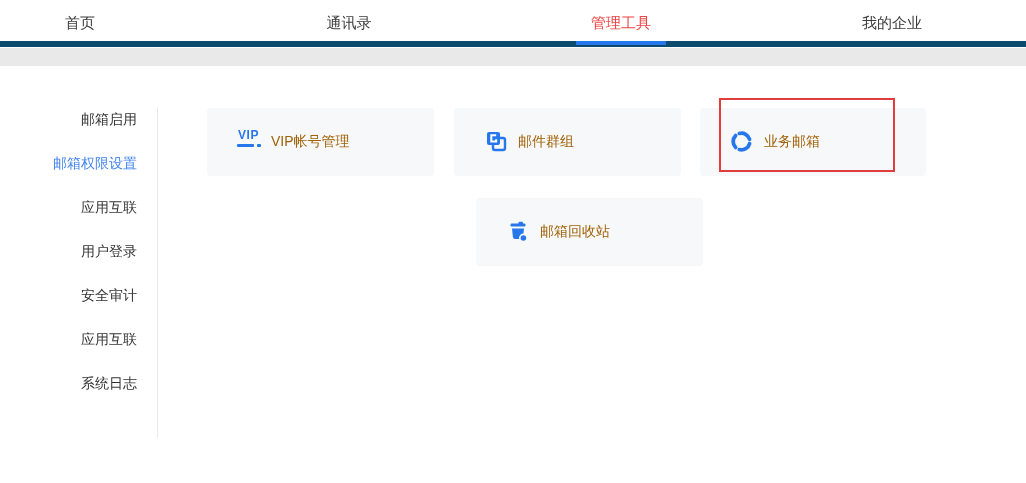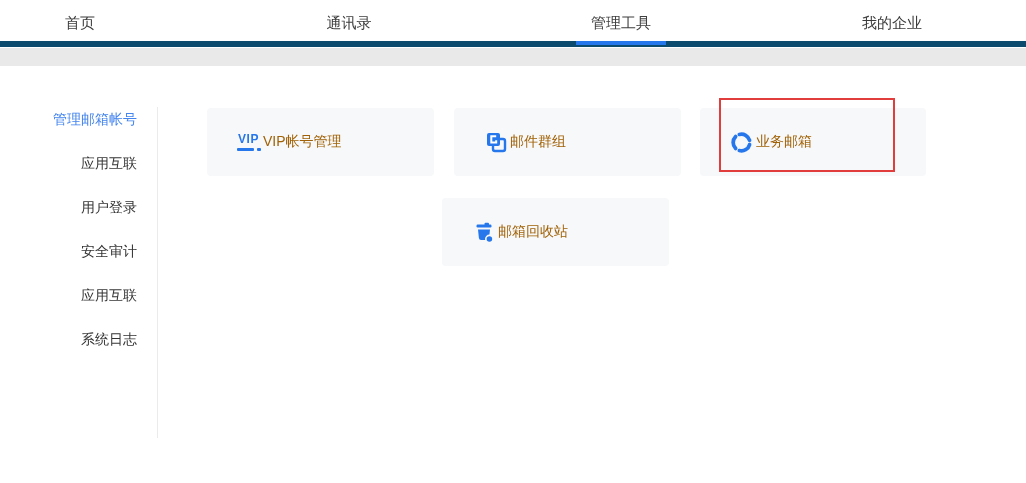--- a/index.html
+++ b/index.html
@@ -2,39 +2,39 @@
 <html><head>
 <meta charset="utf-8">
 <style>
   * { margin:0; padding:0; box-sizing:border-box; }
   body { background:#fff; font-family:"Liberation Sans","DejaVu Sans",sans-serif; }
   .page { position:relative; width:1026px; height:483px; background:#ffffff; overflow:hidden; }
 
   
   .topnav { position:absolute; top:0; left:0; width:1026px; height:47px; background:#fff; border-bottom:6px solid #0c4a6e; }
   .tab { position:absolute; top:0; height:46px; line-height:46px; transform:translateX(-50%); font-size:15px; color:#3c3c3c; cursor:pointer; white-space:nowrap; }
-  .tab.active { color:#404040; }
+  .tab.active { color:#ef4444; }
   .tab.active::after { content:""; position:absolute; left:50%; transform:translateX(-50%); bottom:1px; width:90px; height:4px; background:#2777ec; }
   .strip { position:absolute; top:48px; left:0; width:1026px; height:18px; background:#e9e9e9; }
 
   
   .sidebar { position:absolute; top:97px; left:0; width:137px; text-align:right; }
   .side-item { height:44px; line-height:44px; font-size:14px; color:#333; cursor:pointer; white-space:nowrap; }
   .side-item.active { color:#4384ee; }
   .v-divider { position:absolute; left:157px; top:107px; width:1px; height:331px; background:#ebebeb; }
 
   
   .card { position:absolute; width:227px; height:68px; background:#f7f8fa; border-radius:4px; display:flex; align-items:center; padding-left:28px; cursor:pointer; }
-  .card .icon { flex:0 0 auto; width:27px; height:27px; display:flex; flex-direction:column; align-items:center; justify-content:center; margin-right:1px; }
+  .card .icon { flex:0 0 auto; width:27px; height:27px; display:flex; flex-direction:column; align-items:center; justify-content:flex-start; margin-right:9px; }
   .card .label { font-size:14px; color:#a16207; white-space:nowrap; }
   .c1 { left:207px; top:108px; }
   .c2 { left:454px; top:108px; }
   .c3 { left:700px; top:108px; width:226px; }
   .c4 { left:207px; top:198px; }
-  .c5 { left:442px; top:198px; }
+  .c5 { left:476px; top:198px; }
 
   
   .vip-text { font-size:12px; font-weight:bold; color:#2777ec; letter-spacing:0.5px; line-height:13px; }
   .vip-underline { display:flex; gap:3px; margin-top:2px; }
   .vip-underline i { display:block; height:3px; background:#2777ec; border-radius:1px; }
   .vip-underline .long { width:17px; }
   .vip-underline .short { width:4px; }
 
   
   .annotation-box { position:absolute; left:719px; top:98px; width:176px; height:74px; border:2px solid #e23d3d; pointer-events:none; }
@@ -46,21 +46,22 @@
 
   <div class="topnav">
     <div class="tab" style="left:80px">首页</div>
     <div class="tab" style="left:349px">通讯录</div>
     <div class="tab active" style="left:621px">管理工具</div>
     <div class="tab" style="left:892px">我的企业</div>
   </div>
   <div class="strip"></div>
 
   <div class="sidebar">
-    <div class="side-item active">管理邮箱帐号</div>
+    <div class="side-item">邮箱启用</div>
+    <div class="side-item active">邮箱权限设置</div>
     <div class="side-item">应用互联</div>
     <div class="side-item">用户登录</div>
     <div class="side-item">安全审计</div>
     <div class="side-item">应用互联</div>
     <div class="side-item">系统日志</div>
   </div>
   <div class="v-divider"></div>
 
   <div class="card c1">
     <span class="icon">

